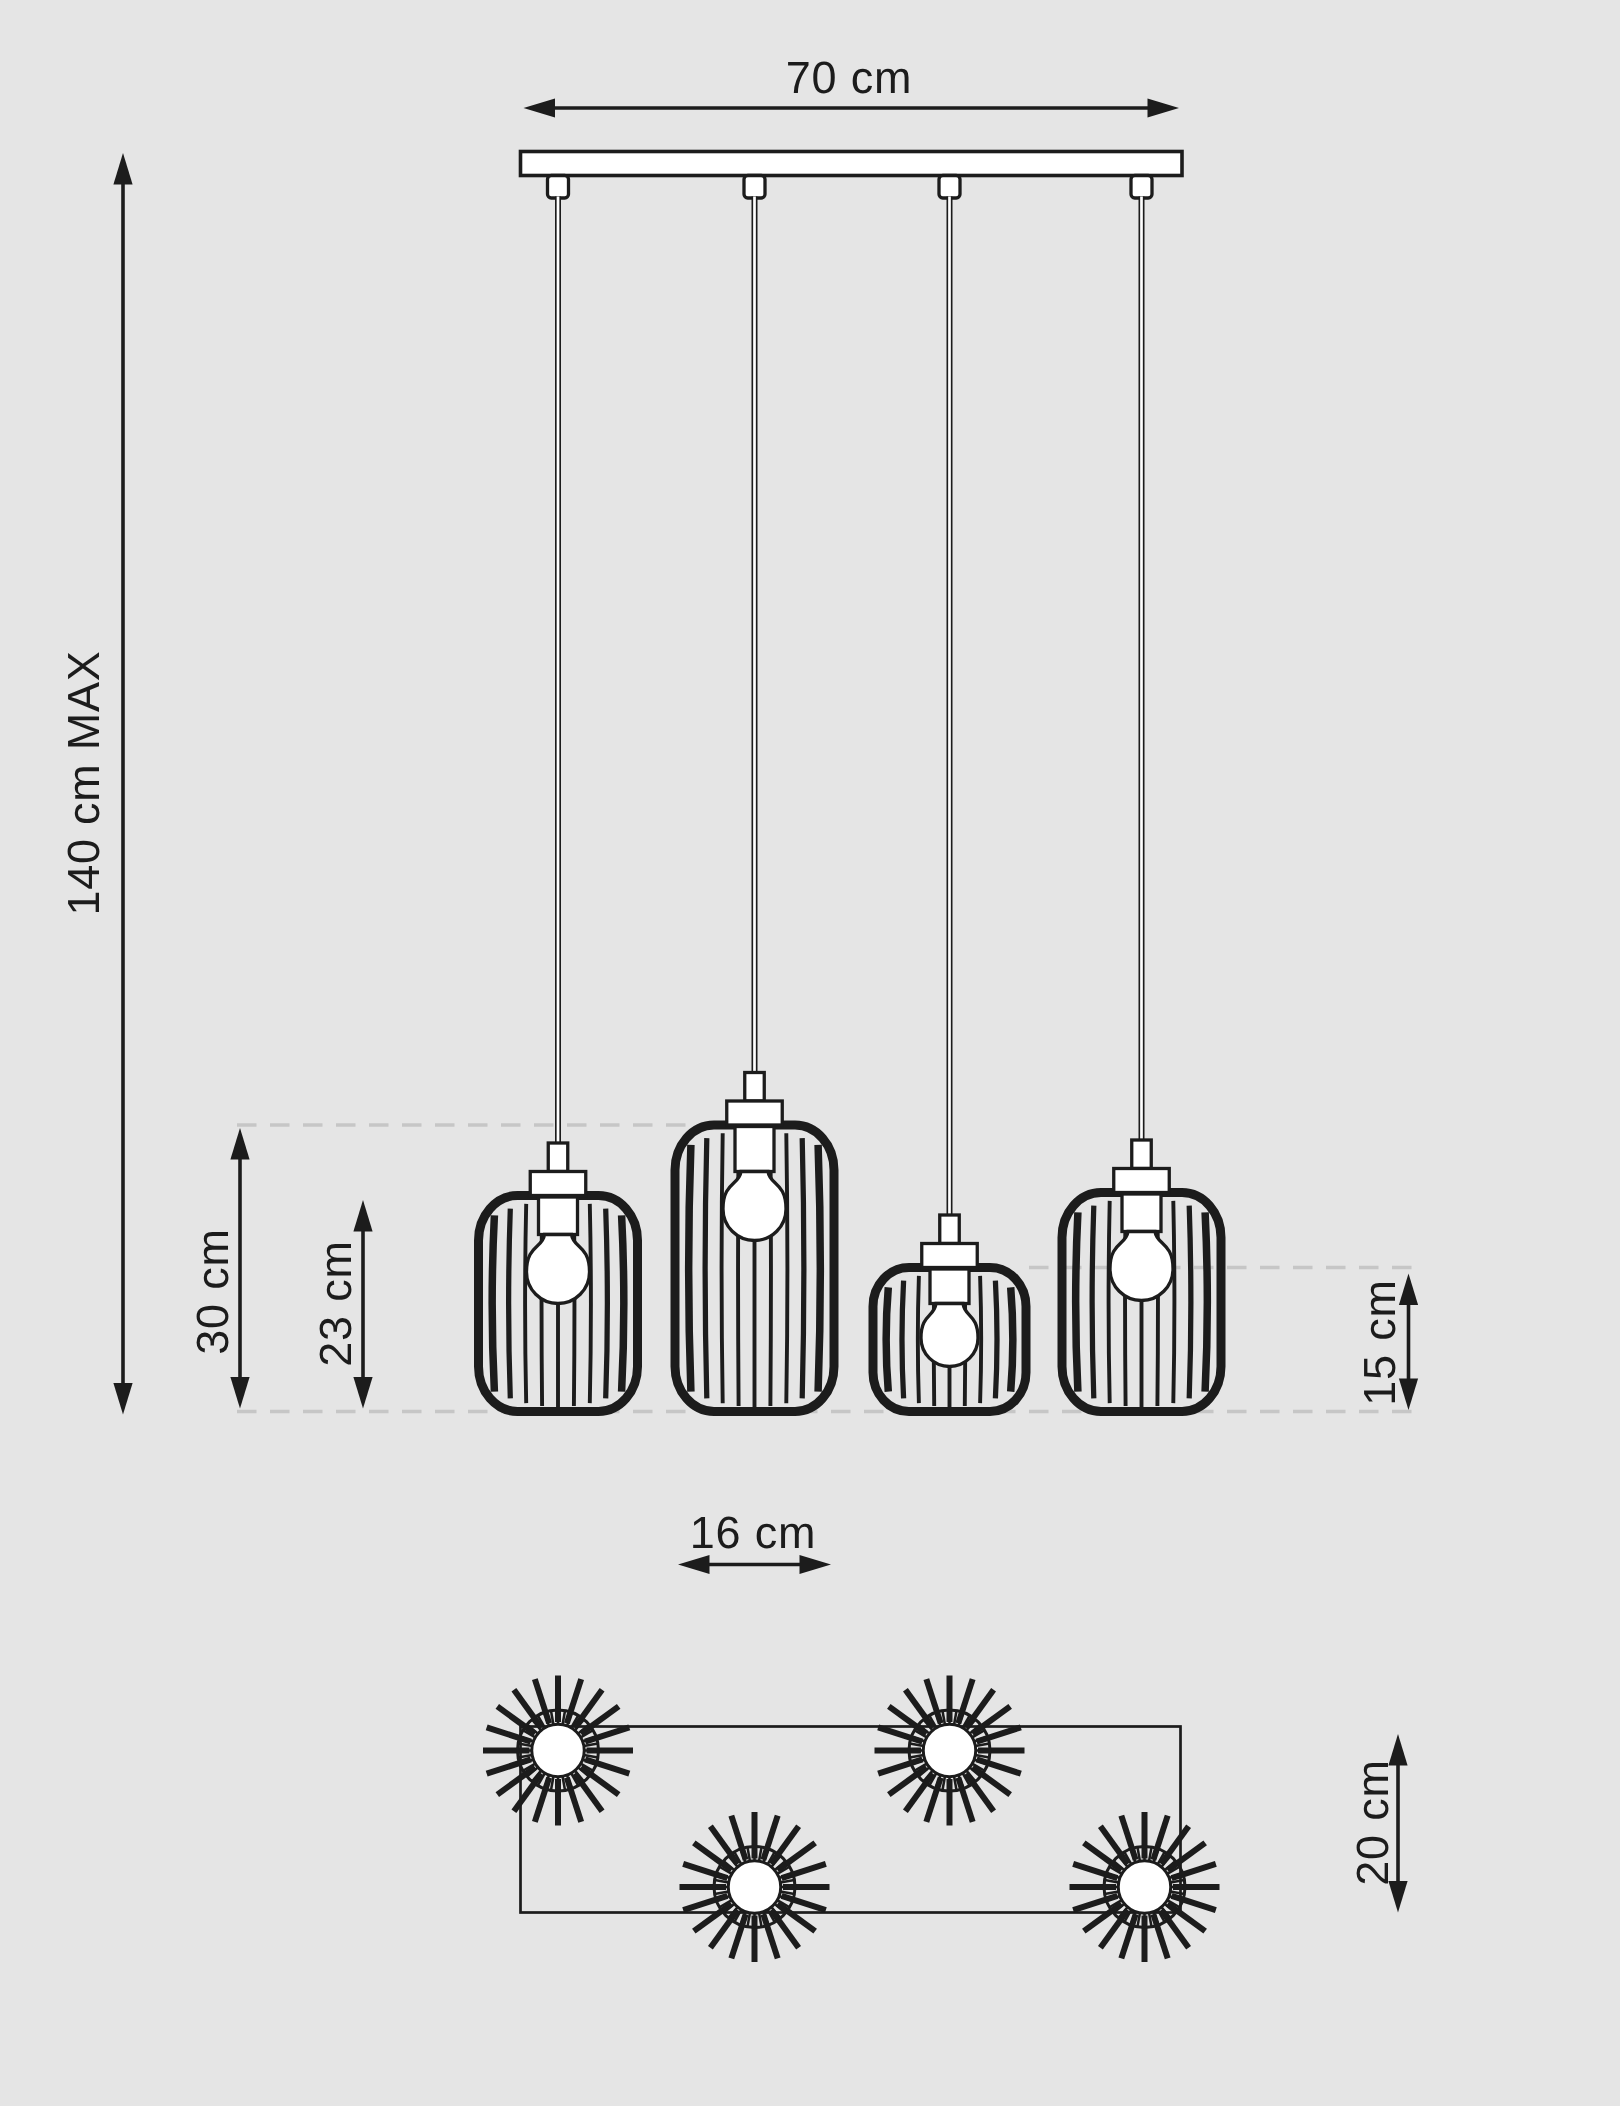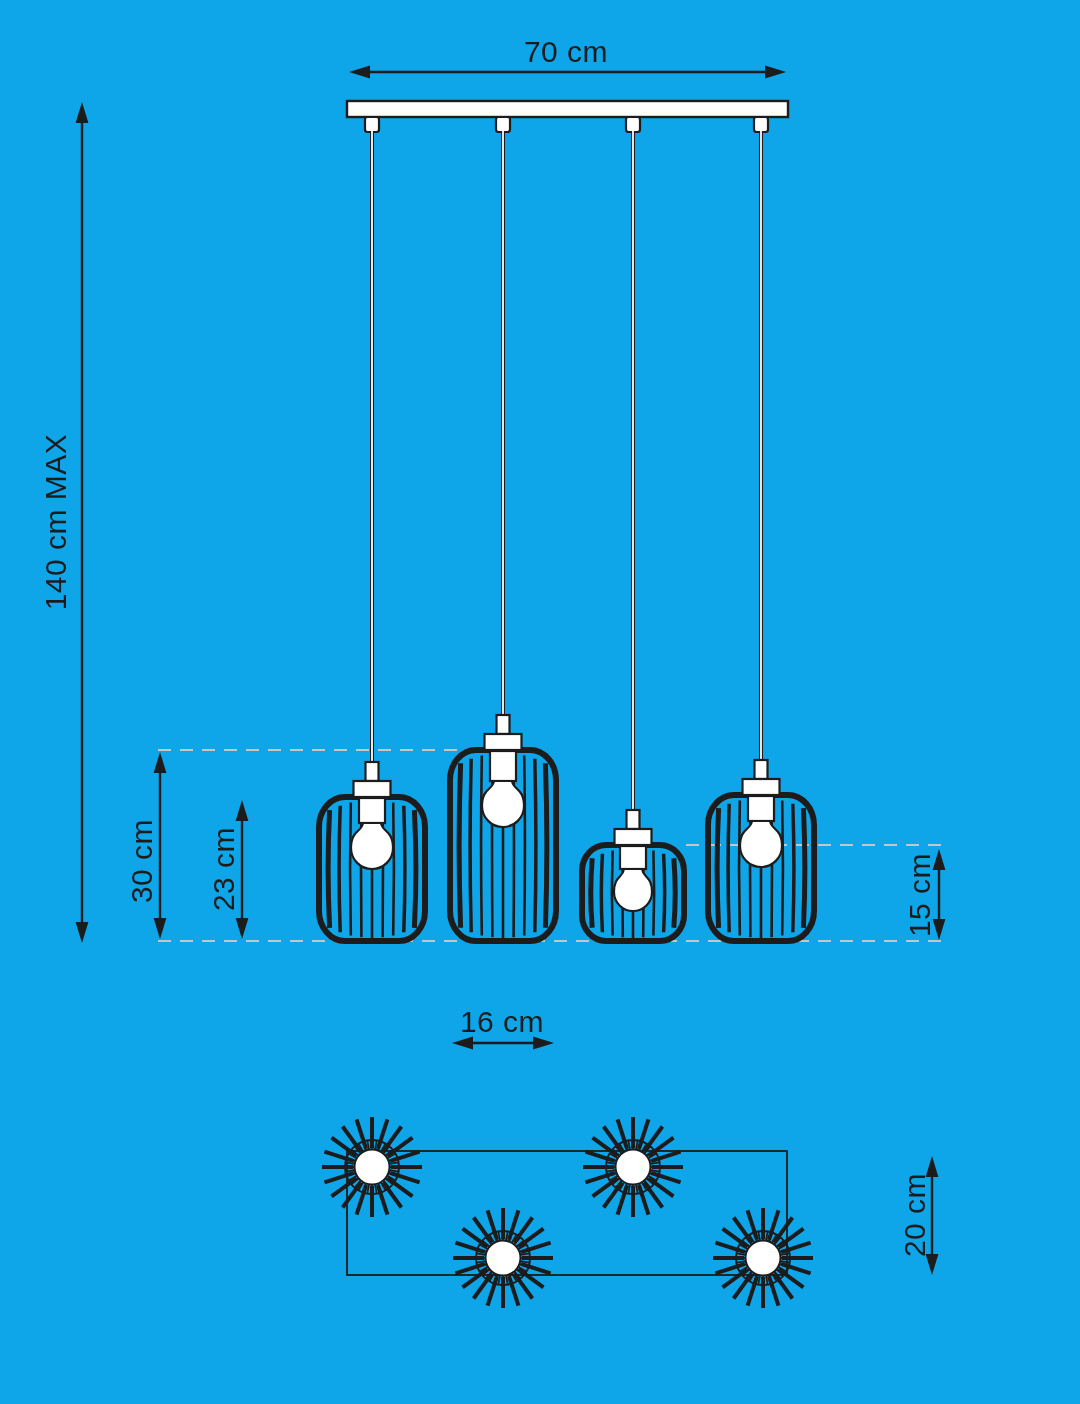--- a/index.html
+++ b/index.html
@@ -5,21 +5,21 @@
   html, body {
     margin: 0;
     padding: 0;
     background: #ffffff;
     font-family: "Liberation Sans", sans-serif;
   }
   .page {
     position: relative;
     width: 1080px;
     height: 1404px;
-    background: #0ea5e9;
+    background: #e5e5e5;
     overflow: hidden;
   }
   svg { display: block; }
   .dim-text {
     font-family: "Liberation Sans", sans-serif;
     font-size: 30px;
     fill: #1c1c1c;
     letter-spacing: 0.5px;
   }
   .dim-line { stroke: #1c1c1c; stroke-width: 2.4; fill: none; }

